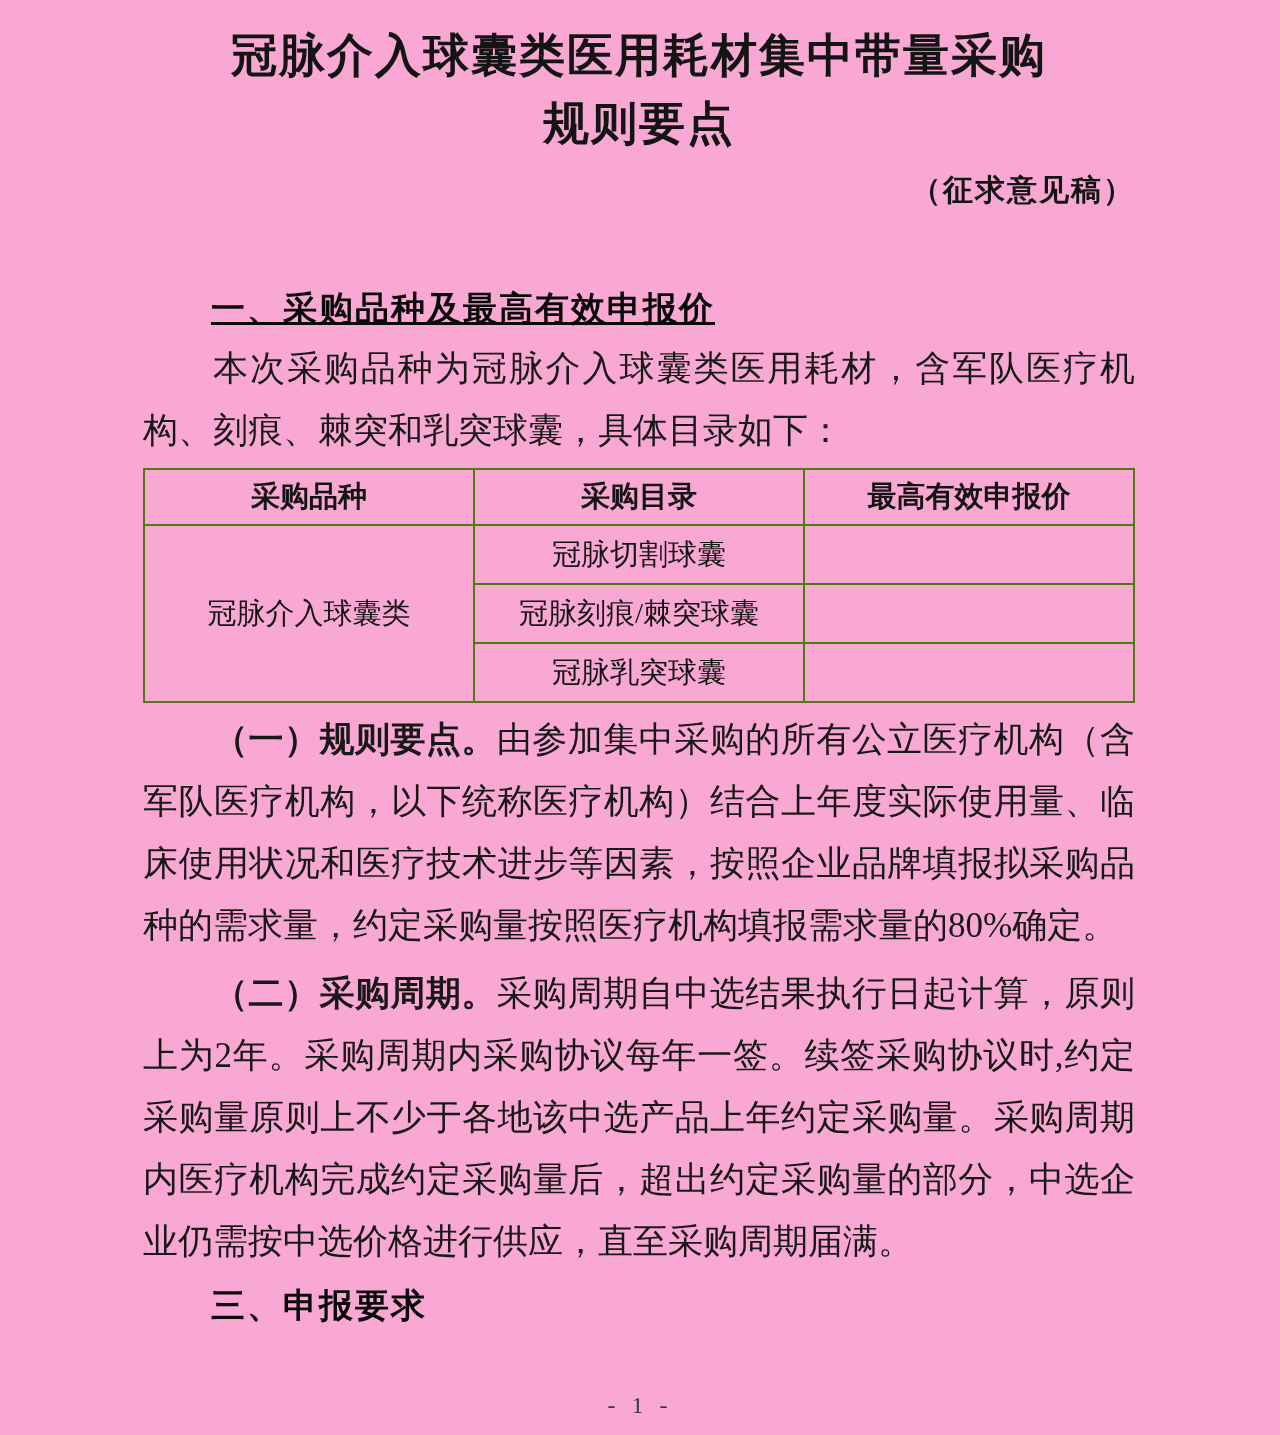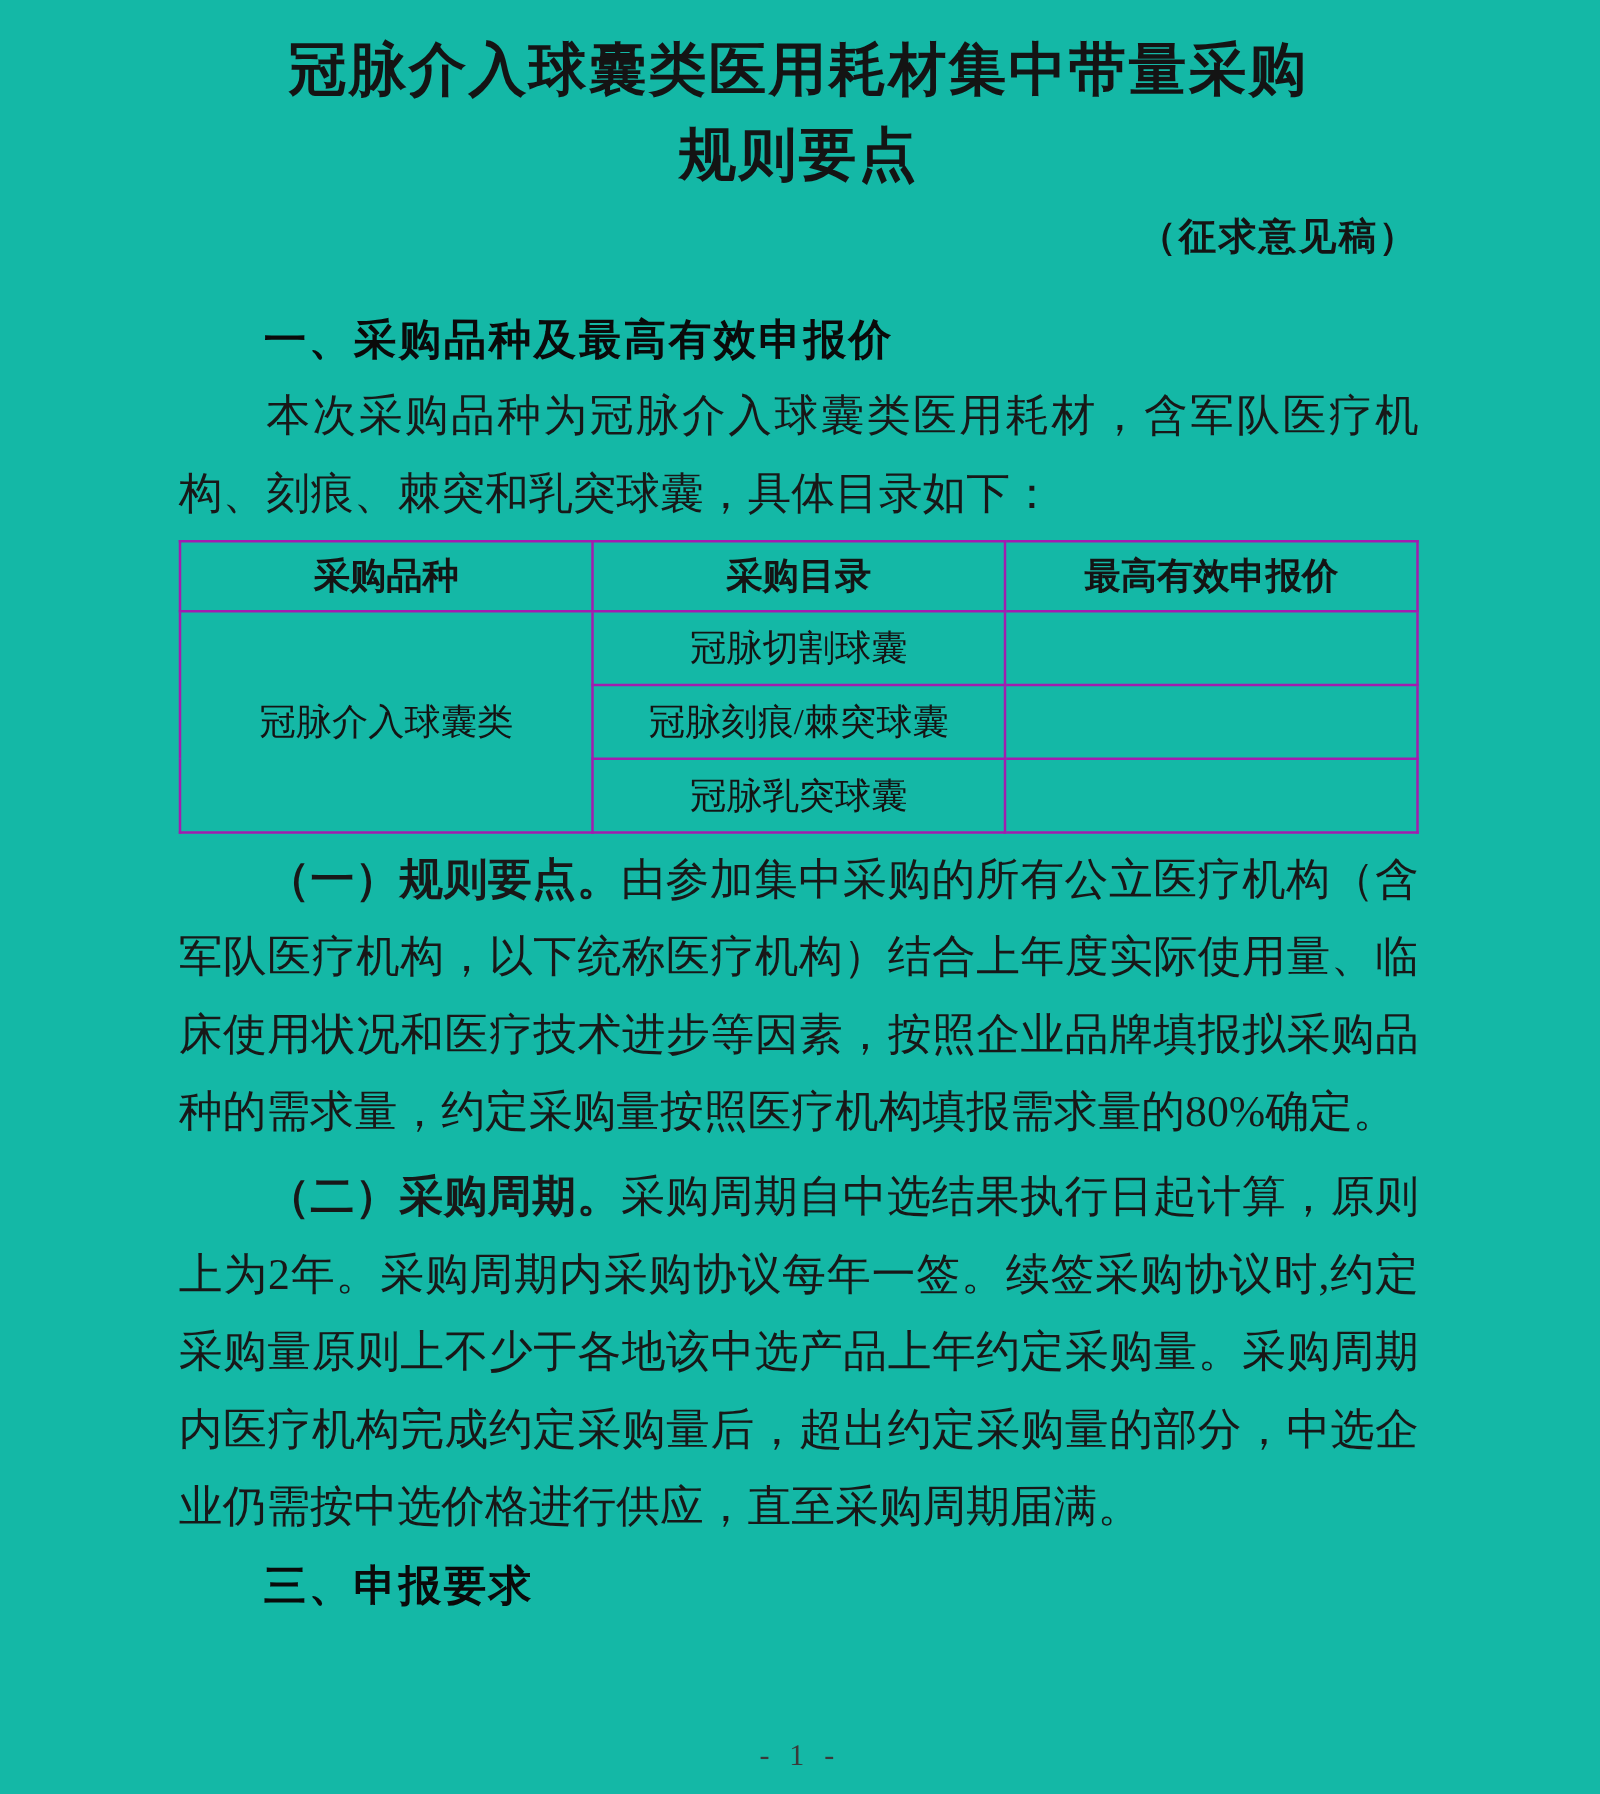--- a/index.html
+++ b/index.html
@@ -2,21 +2,21 @@
 <html lang="zh"><head>
 <meta charset="utf-8">
 <style>
   * { margin: 0; padding: 0; box-sizing: border-box; }
   html, body { background: #ffffff; }
   .page {
     position: relative;
     width: 1280px;
     height: 1435px;
     margin: 0 auto;
-    background: #14b8a6;
+    background: #f9a8d4;
     color: #141414;
     font-family: "Liberation Serif", "DejaVu Serif", serif;
     padding: 22px 145px 0 143px;
     overflow: hidden;
   }
   .doc-title {
     text-align: center;
     font-size: 46px;
     line-height: 68px;
     font-weight: bold;
@@ -32,41 +32,41 @@
   }
   .sec-heading {
     font-family: "Liberation Sans", "DejaVu Sans", sans-serif;
     font-weight: bold;
     font-size: 34px;
     line-height: 48px;
     letter-spacing: 2px;
     text-indent: 2em;
     color: #0a0a0a;
   }
-  .h1-first { margin-top: 36px; }
+  .h1-first { margin-top: 72px; text-decoration: underline; }
   .h2 { margin-top: 16px; }
   .h3 { margin-top: 8px; }
   .para {
     font-size: 35px;
     line-height: 62px;
     text-align: justify;
     text-indent: 2em;
     margin-top: 6px;
     color: #181818;
   }
   .para .lead { font-weight: bold; }
   .doc-table {
     width: 100%;
     border-collapse: collapse;
     margin-top: 6px;
     font-size: 29px;
     table-layout: fixed;
   }
   .doc-table th, .doc-table td {
-    border: 2px solid #a21caf;
+    border: 2px solid #4d7c0f;
     text-align: center;
     vertical-align: middle;
     font-weight: normal;
     padding: 0;
   }
   .doc-table th {
     height: 56px;
     font-weight: bold;
   }
   .doc-table td { height: 59px; }

